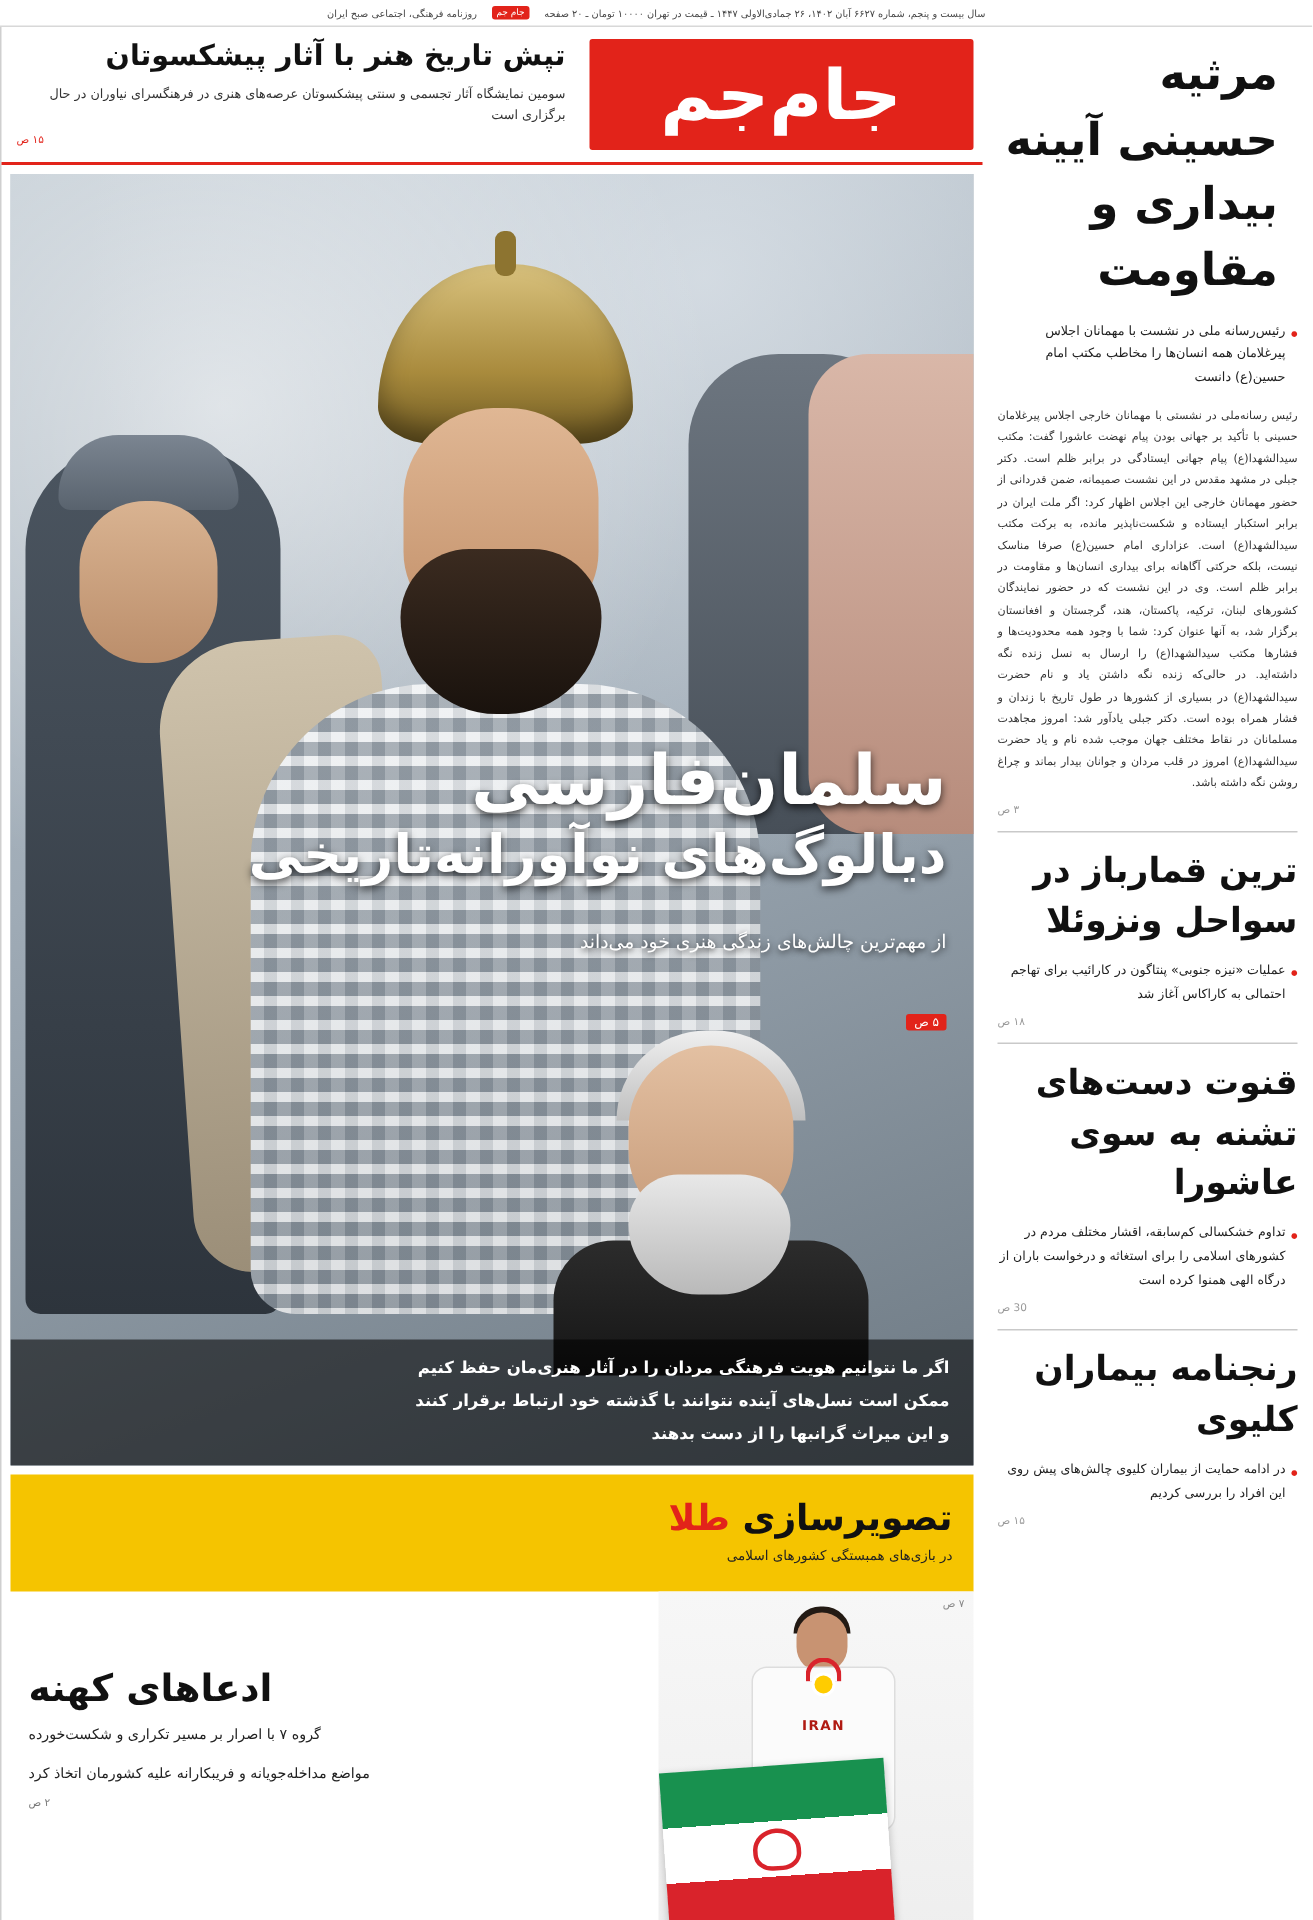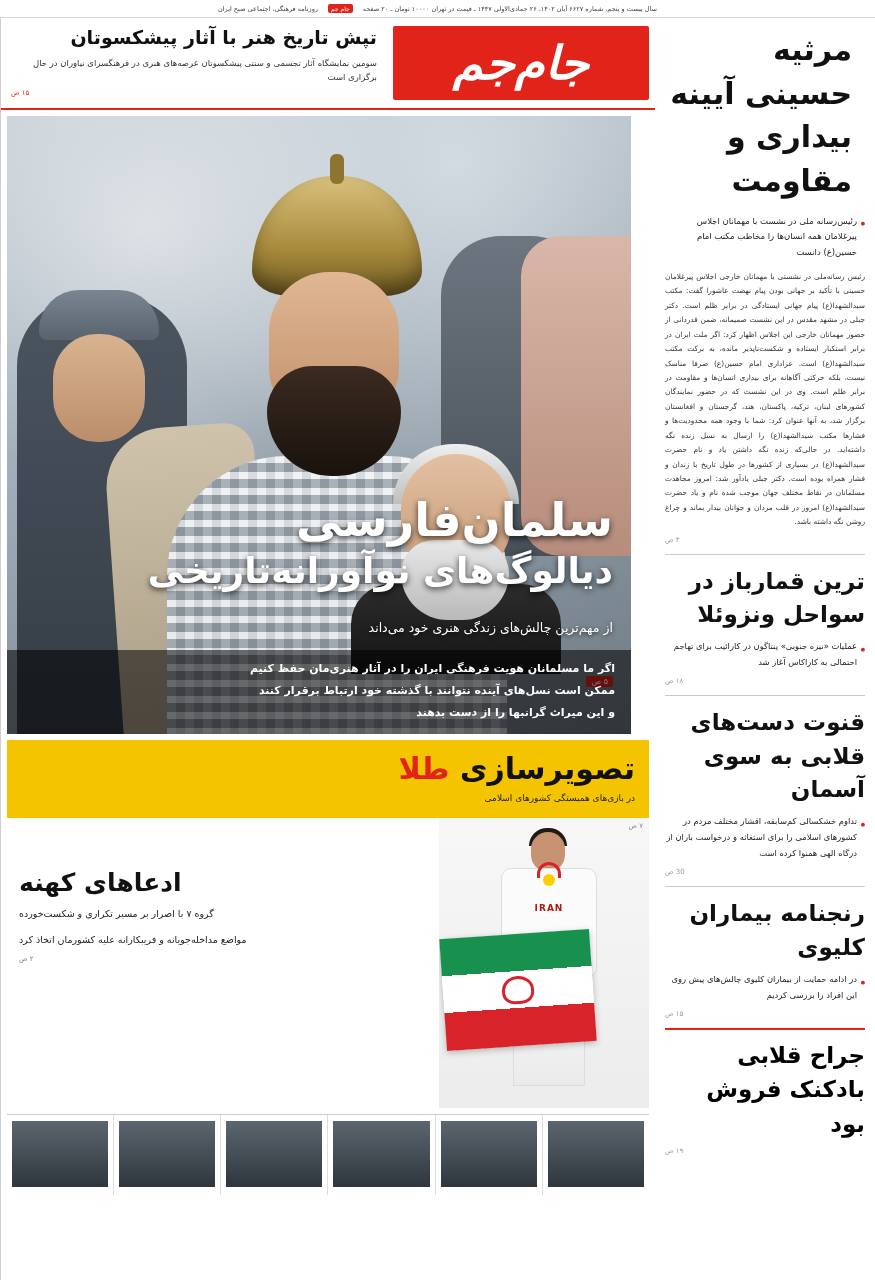--- a/index.html
+++ b/index.html
@@ -75,29 +75,28 @@
     width: 100%; height: 74px;
     background: #e2231a;
     display: flex; align-items: center; justify-content: center;
     color: #fff;
     font-size: 46px;
     font-weight: bold;
     letter-spacing: -2px;
     border-radius: 2px;
     position: relative;
     overflow: hidden;
-    font-style: italic;
   }
   .logo-box .logo span { transform: scaleX(1.05); }
 
   
   .hero {
     position: relative;
-    height: 618px;
-    margin: 6px 24px 0 6px;
+    height: 861px;
+    margin: 6px 6px 0 6px;
     overflow: hidden;
     background: linear-gradient(170deg,#b9c3cb 0%, #9aa7b2 30%, #7d8a96 60%, #5d6872 100%);
   }
   .hero .sky {
     position: absolute; inset: 0;
     background:
       radial-gradient(circle at 22% 18%, rgba(255,255,255,.55), rgba(255,255,255,0) 38%),
       radial-gradient(circle at 72% 8%, rgba(226,232,238,.7), rgba(226,232,238,0) 45%),
       linear-gradient(160deg,#c2ccd4 0%, #9fabb6 45%, #6d7983 100%);
   }
@@ -219,21 +218,21 @@
   
   .gold-band {
     margin: 6px 6px 0 6px;
     height: 78px;
     background: #f5c400;
     display: flex; align-items: center;
     position: relative;
     overflow: hidden;
   }
   .gold-band .txt { flex: 1; text-align: right; padding: 0 14px; }
-  .gold-band h3 { margin: 0; font-size: 30px; font-weight: bold; color: #111; }
+  .gold-band h3 { margin: 0; font-size: 24px; font-weight: bold; color: #111; }
   .gold-band h3 .hl { color: #e2231a; }
   .gold-band p { margin: 5px 0 0 0; font-size: 9px; color: #222; line-height: 1.7; }
 
   
   .mid-row { display: flex; margin: 0 6px; }
   .athlete {
     width: 210px; height: 290px;
     position: relative;
     background: linear-gradient(180deg,#f7f7f7,#ececec);
     overflow: hidden;
@@ -361,36 +360,32 @@
 
       <div class="r-div"></div>
       <div class="r-item">
         <h2>ترین قمارباز در سواحل ونزوئلا</h2>
         <div class="r-sub bul">عملیات «نیزه جنوبی» پنتاگون در کارائیب برای تهاجم احتمالی به کاراکاس آغاز شد</div>
         <div class="r-page">۱۸ ص</div>
       </div>
 
       <div class="r-div"></div>
       <div class="r-item">
-        <h2>قنوت دست‌های قلابی به سوی آسمان</h2>
+        <h2>قنوت دست‌های تشنه به سوی عاشورا</h2>
         <div class="r-sub bul">تداوم خشکسالی کم‌سابقه، اقشار مختلف مردم در کشورهای اسلامی را برای استغاثه و درخواست باران از درگاه الهی همنوا کرده است</div>
         <div class="r-page">30 ص</div>
       </div>
 
       <div class="r-div"></div>
       <div class="r-item">
         <h2>رنجنامه بیماران کلیوی</h2>
         <div class="r-sub bul">در ادامه حمایت از بیماران کلیوی چالش‌های پیش روی این افراد را بررسی کردیم</div>
         <div class="r-page">۱۵ ص</div>
       </div>
 
-      <div class="r-bottom">
-        <h2>جراح قلابی بادکنک فروش بود</h2>
-        <div class="r-page">۱۹ ص</div>
-      </div>
     </div>
 
     <div class="col-left">
 
       <div class="header-row">
         <div class="logo-box">
           <div class="logo">
             <span>جام‌جم</span>
           </div>
         </div>
@@ -427,21 +422,21 @@
         <div class="hero-title">
           <div class="l1">سلمان‌فارسی</div>
           <div class="l2">دیالوگ‌های نوآورانه‌تاریخی</div>
         </div>
         <div class="hero-sub">
           <div>از مهم‌ترین چالش‌های زندگی هنری خود می‌داند</div>
         </div>
         <div class="hero-page">۵ ص</div>
 
         <div class="hero-caption">
-          <div>اگر ما مسلمانان هویت فرهنگی ایران را در آثار هنری‌مان حفظ کنیم</div>
+          <div>اگر ما نتوانیم هویت فرهنگی مردان را در آثار هنری‌مان حفظ کنیم</div>
           <div>ممکن است نسل‌های آینده نتوانند با گذشته خود ارتباط برقرار کنند</div>
           <div>و این میراث گرانبها را از دست بدهند</div>
         </div>
       </div>
 
       <div class="gold-band">
         <div class="txt">
           <h3>
             <span>تصویرسازی</span>
             <span class="hl">طلا</span>

